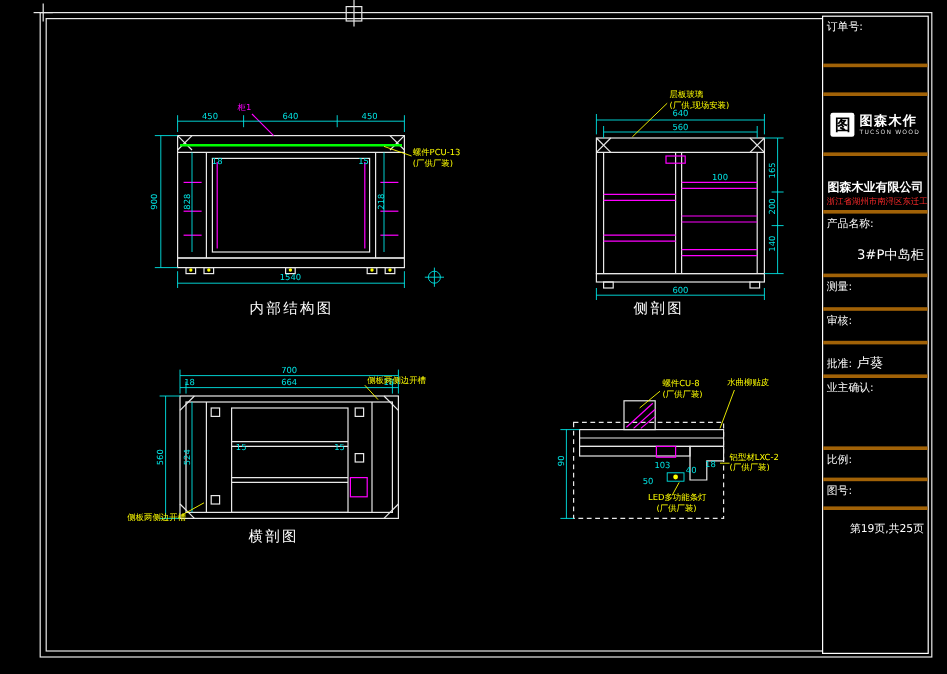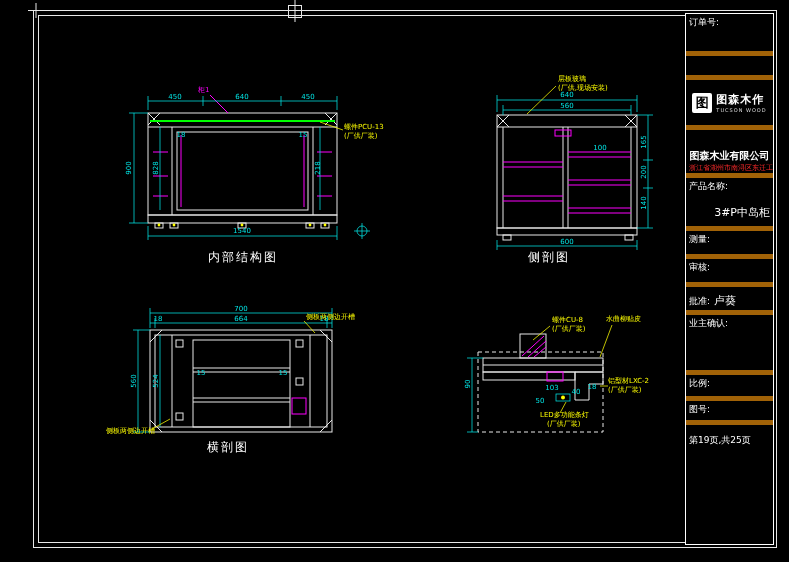--- a/index.html
+++ b/index.html
@@ -17,36 +17,36 @@
   
   text{font-family:"DejaVu Sans",sans-serif;}
   .td{fill:#00e5e5;font-size:7px;}
   .ta{fill:#ffff00;font-size:7px;}
   .tm2{fill:#ff00ff;font-size:7px;}
   .tl{fill:#ffffff;font-size:12px;letter-spacing:2px;}
 
   
   .tb{position:absolute;left:685px;top:13px;width:87px;height:530px;border:1px solid #fff;
       background:#000;color:#fff;font-size:9px;}
-  .tb .row{border-bottom:5px solid #a16207;box-sizing:border-box;padding:2px 3px;overflow:hidden;}
+  .tb .row{border-bottom:3px solid #a16207;box-sizing:border-box;padding:2px 3px;overflow:hidden;}
   .tb .row.last{border-bottom:none;}
   .lbl{font-size:9px;color:#fff;display:block;}
   .logo-row{display:flex;align-items:center;justify-content:center;gap:4px;}
   .logo-ic{width:20px;height:20px;background:#fff;color:#000;font-weight:bold;font-size:13px;
            display:flex;align-items:center;justify-content:center;border-radius:2px;flex:0 0 auto;}
   .logo-name{font-size:11px;font-weight:bold;letter-spacing:1px;white-space:nowrap;}
   .logo-sub{font-size:5px;letter-spacing:1px;color:#ddd;white-space:nowrap;}
   .company{font-size:10px;font-weight:bold;text-align:center;margin-top:17px;white-space:nowrap;}
   .addr{color:#ff2a2a;font-size:7px;text-align:center;line-height:1.6;white-space:nowrap;}
   .proj-val{font-size:10px;text-align:center;margin-top:4px;white-space:nowrap;}
   .prod-val{font-size:11px;text-align:right;margin-top:12px;}
   .kv{display:flex;gap:4px;align-items:flex-end;}
   .approve-val{font-size:11px;}
   .version-val{margin-left:12px;}
-  .page-info{text-align:left;font-size:9px;margin-top:7px;white-space:nowrap;}
+  .page-info{text-align:right;font-size:9px;margin-top:7px;white-space:nowrap;}
 </style>
 </head>
 <body>
 
 <div class="stage">
 
 <svg class="cad" width="789" height="562" viewBox="0 0 789 562">
 
   <g class="w">
     <rect x="33.5" y="10.5" width="743" height="537"></rect>

